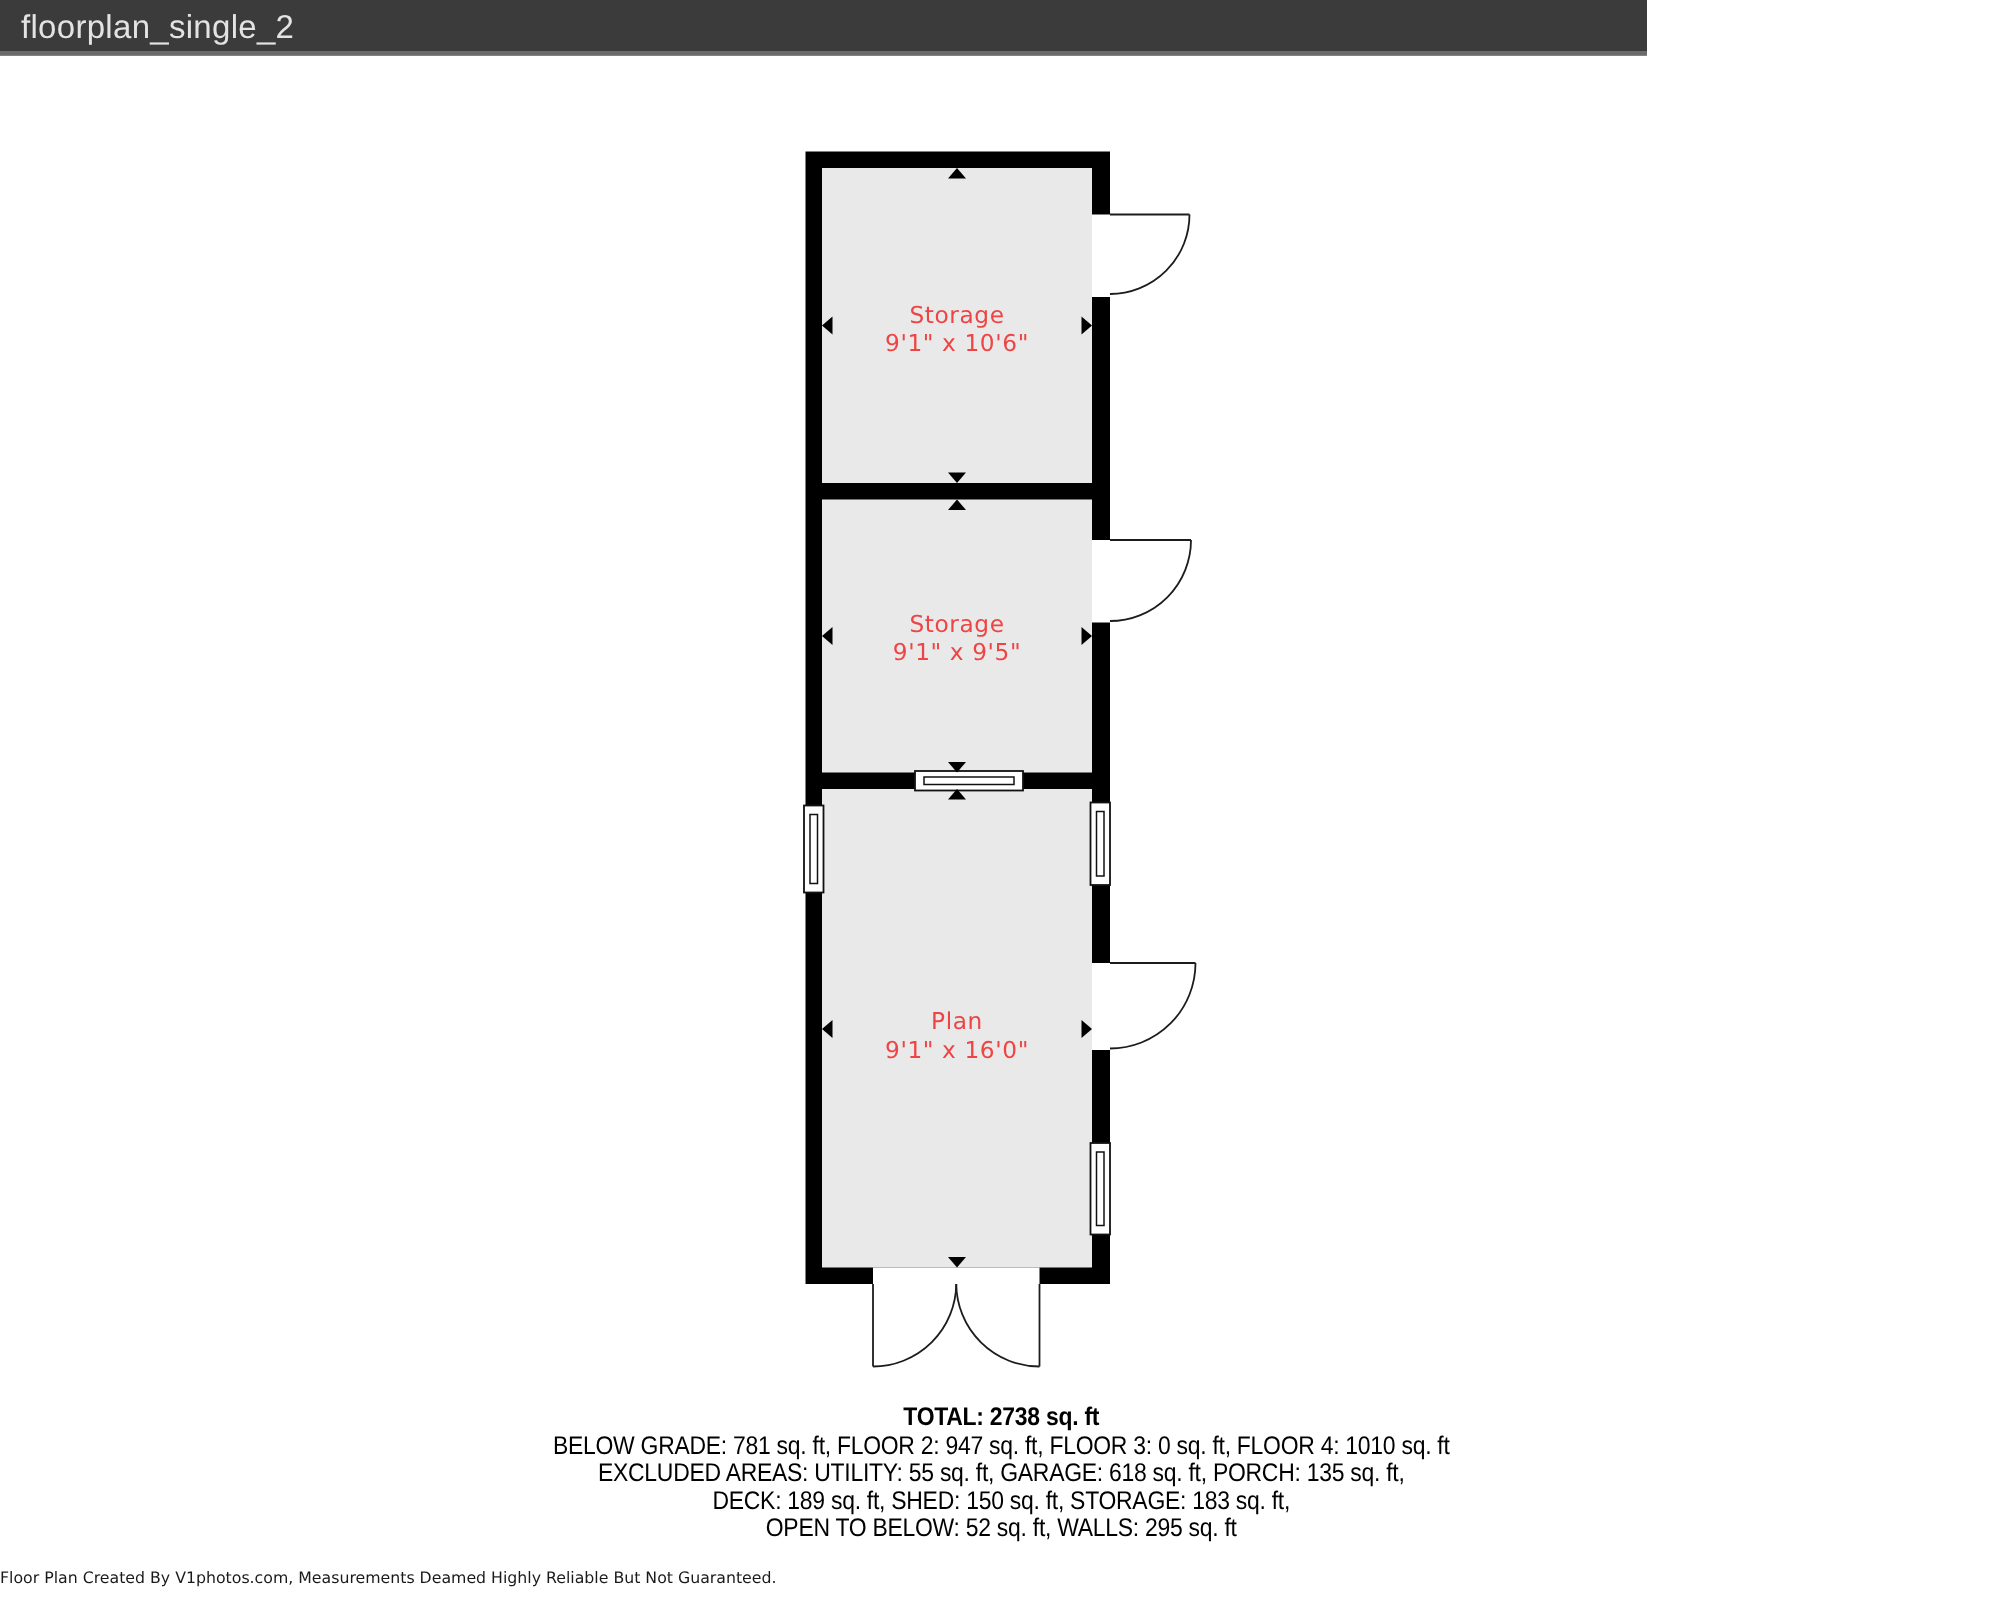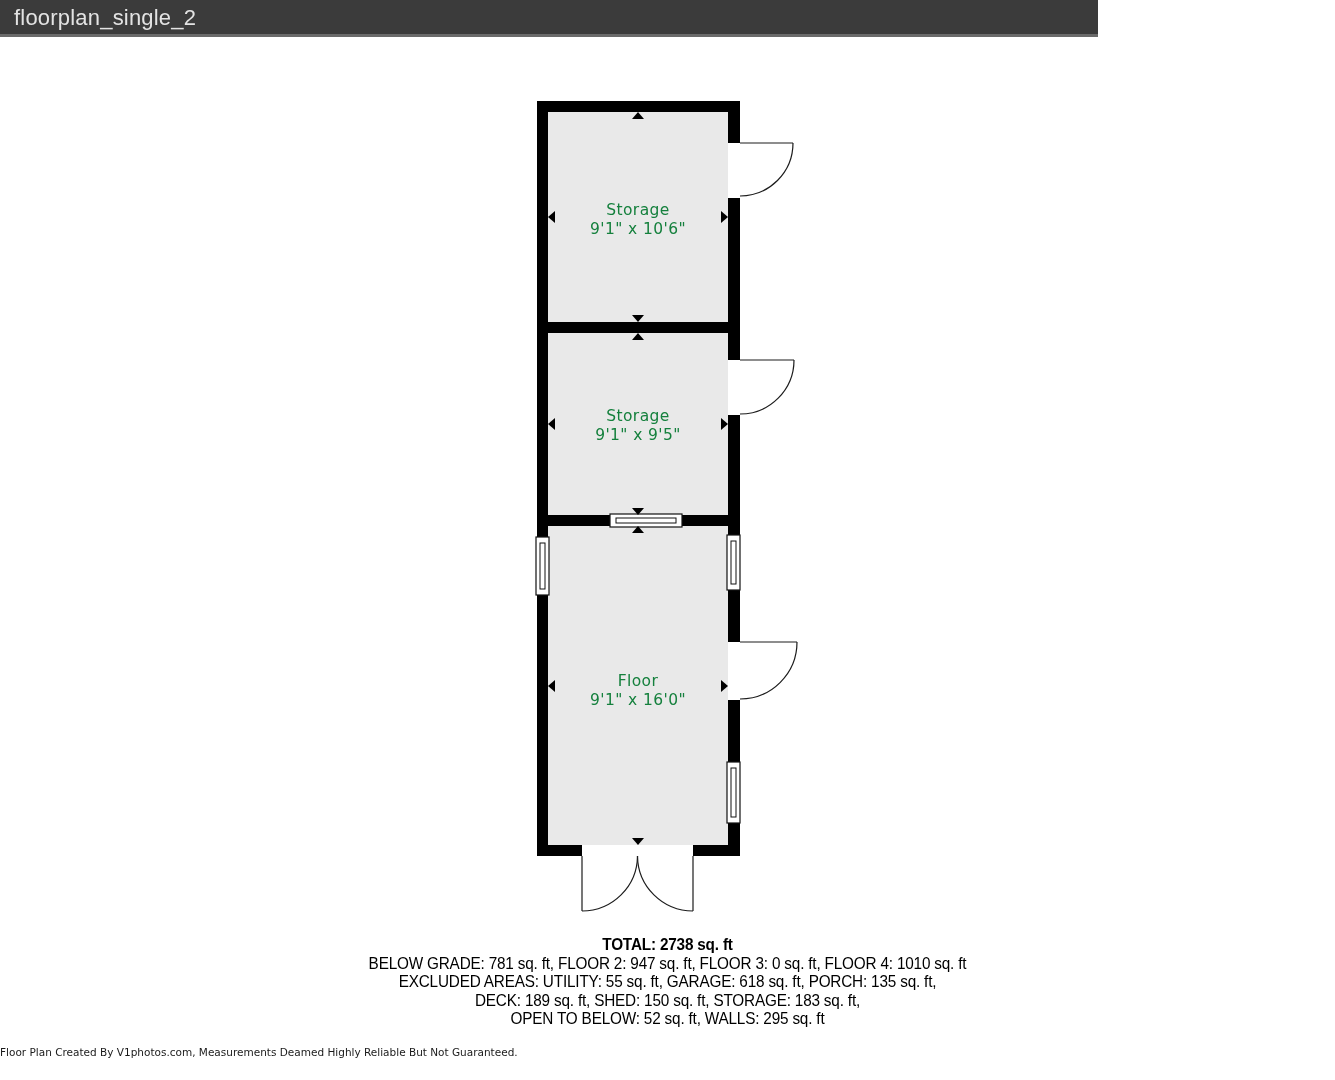--- a/index.html
+++ b/index.html
@@ -35,21 +35,21 @@
     width: 1335px;
     height: 1080px;
   }
   .room-label {
     position: absolute;
     transform: translate(-50%, -50%);
     text-align: center;
     font-family: "DejaVu Sans", sans-serif;
     font-size: 15.5px;
     line-height: 19px;
-    color: #15803d;
+    color: #ef4444;
     letter-spacing: 0.4px;
     white-space: nowrap;
   }
   .summary {
     position: absolute;
     left: 0;
     top: 936px;
     width: 1335px;
     text-align: center;
     font-size: 17px;
@@ -166,21 +166,21 @@
 
   <div class="room-label" style="left:638px; top:220px;">
     <div>Storage</div>
     <div>9'1" x 10'6"</div>
   </div>
   <div class="room-label" style="left:638px; top:426px;">
     <div>Storage</div>
     <div>9'1" x 9'5"</div>
   </div>
   <div class="room-label" style="left:638px; top:691px;">
-    <div>Floor</div>
+    <div>Plan</div>
     <div>9'1" x 16'0"</div>
   </div>
 
   <div class="summary">
     <div class="total-line">TOTAL: 2738 sq. ft</div>
     <div>BELOW GRADE: 781 sq. ft, FLOOR 2: 947 sq. ft, FLOOR 3: 0 sq. ft, FLOOR 4: 1010 sq. ft</div>
     <div>EXCLUDED AREAS: UTILITY: 55 sq. ft, GARAGE: 618 sq. ft, PORCH: 135 sq. ft,</div>
     <div>DECK: 189 sq. ft, SHED: 150 sq. ft, STORAGE: 183 sq. ft,</div>
     <div>OPEN TO BELOW: 52 sq. ft, WALLS: 295 sq. ft</div>
   </div>

